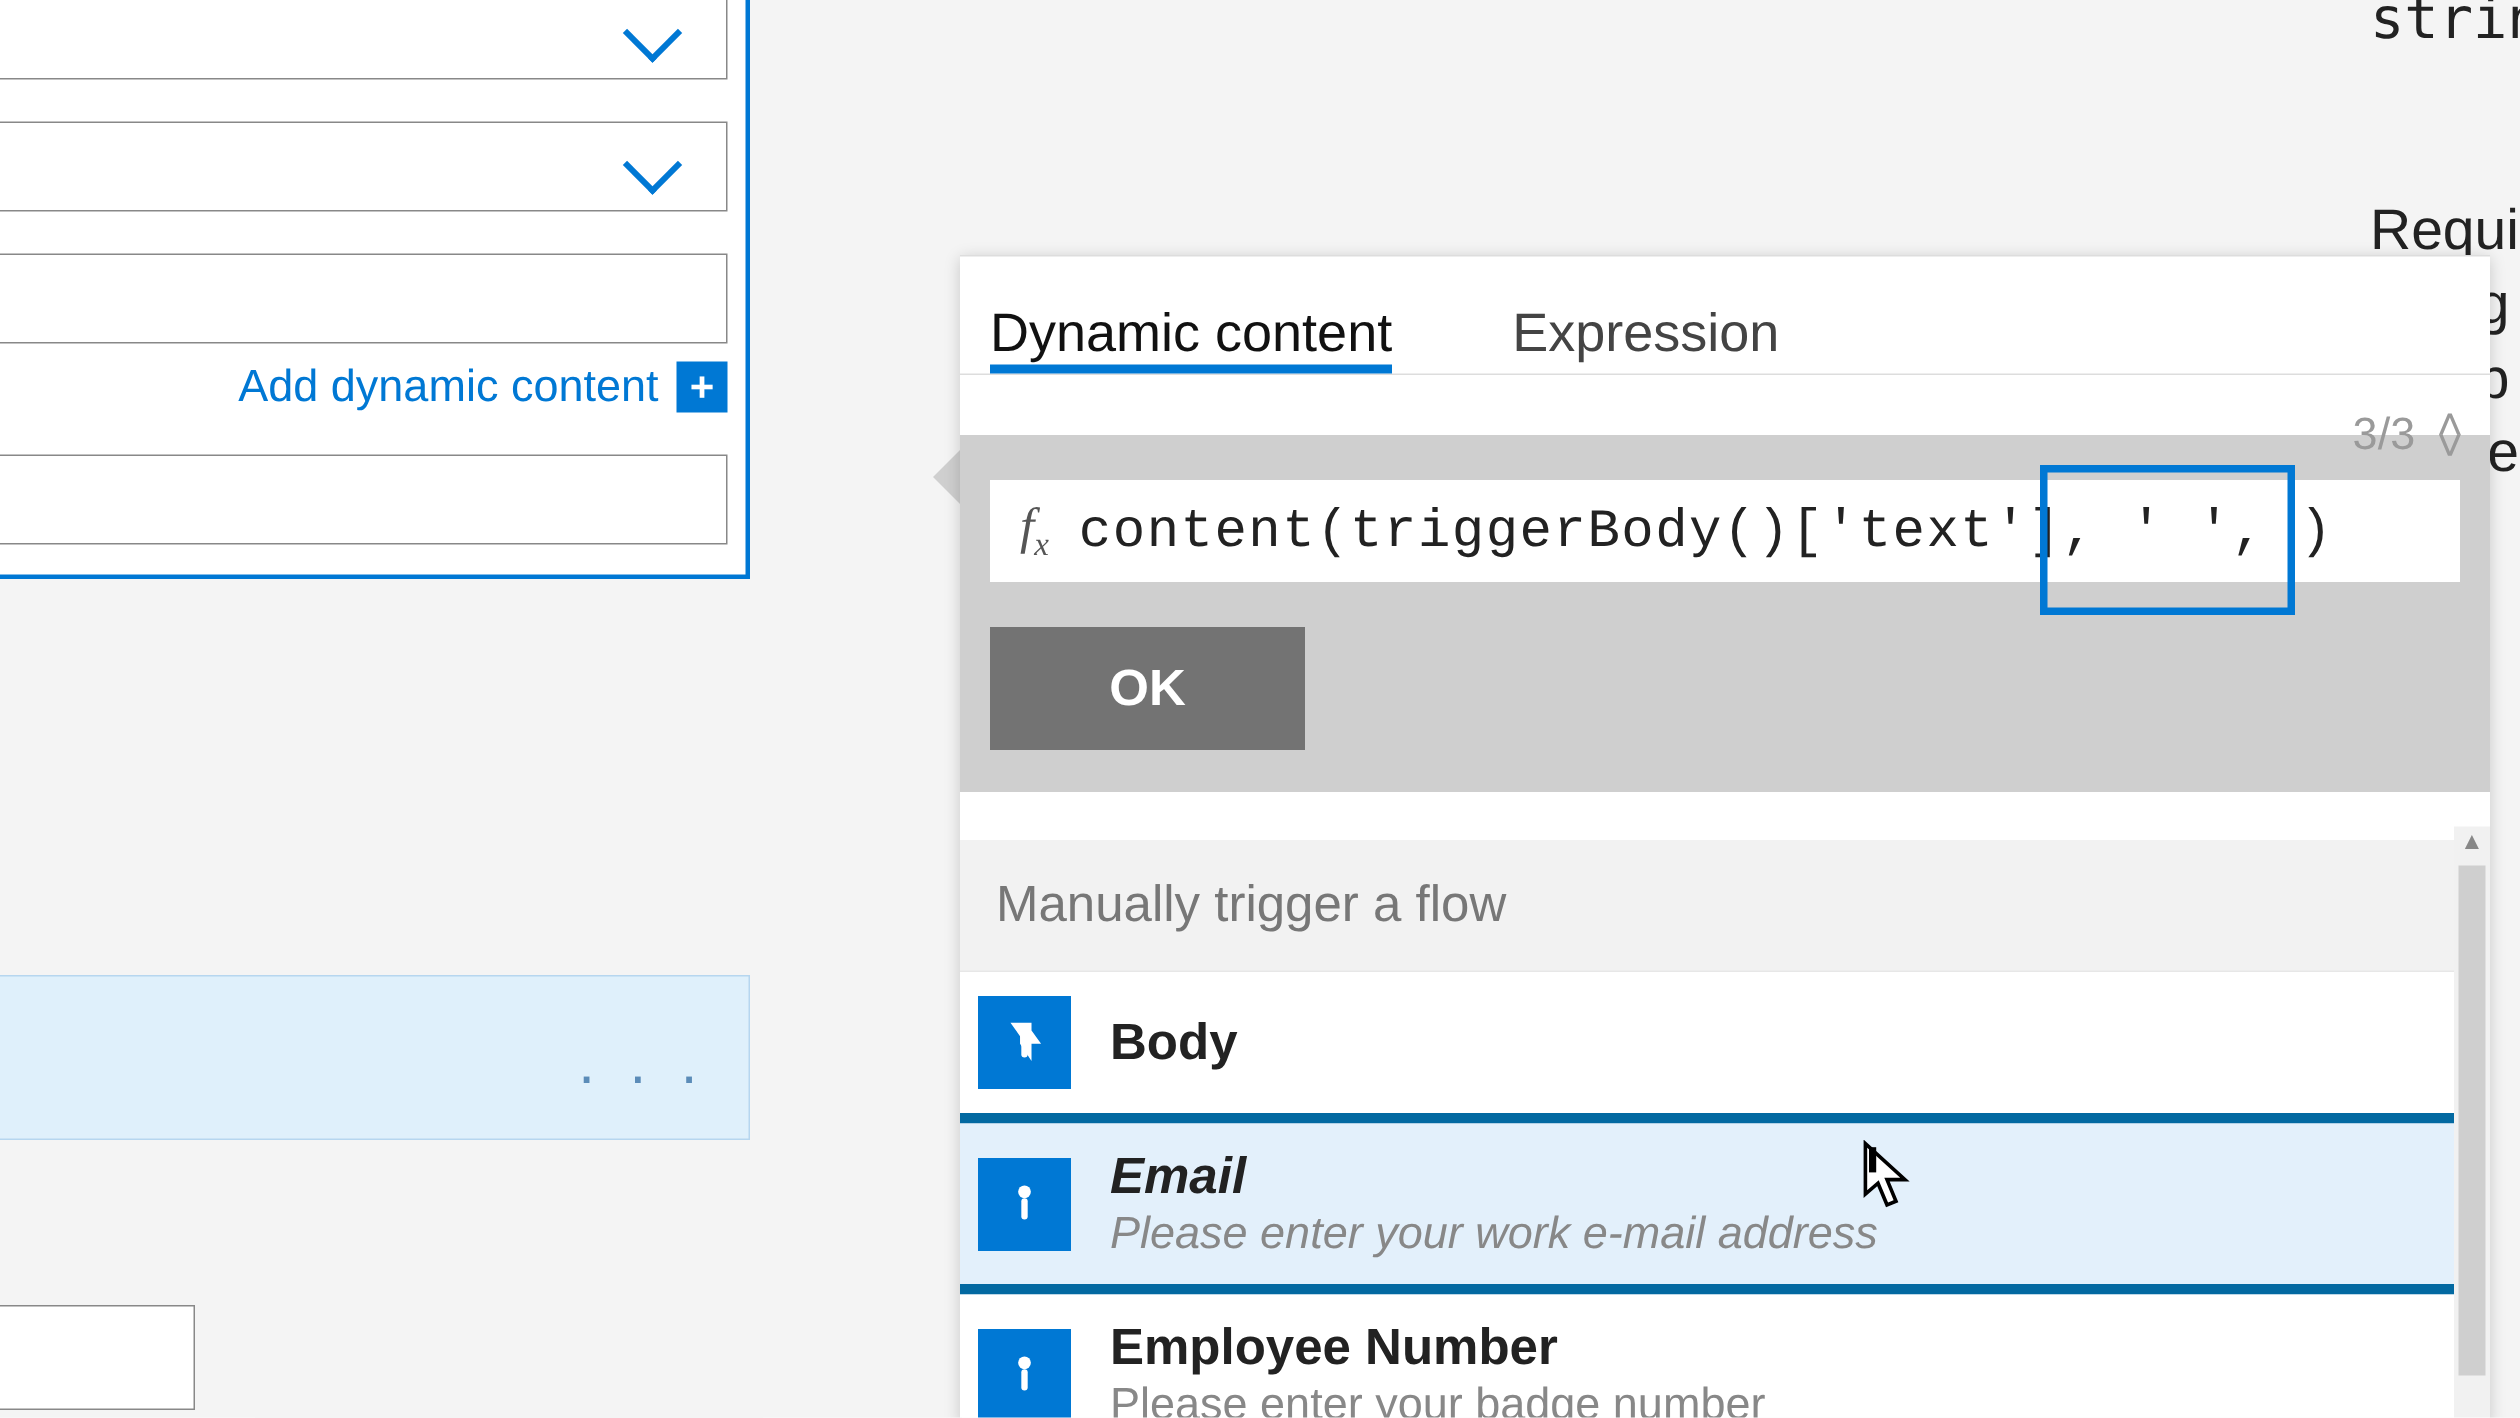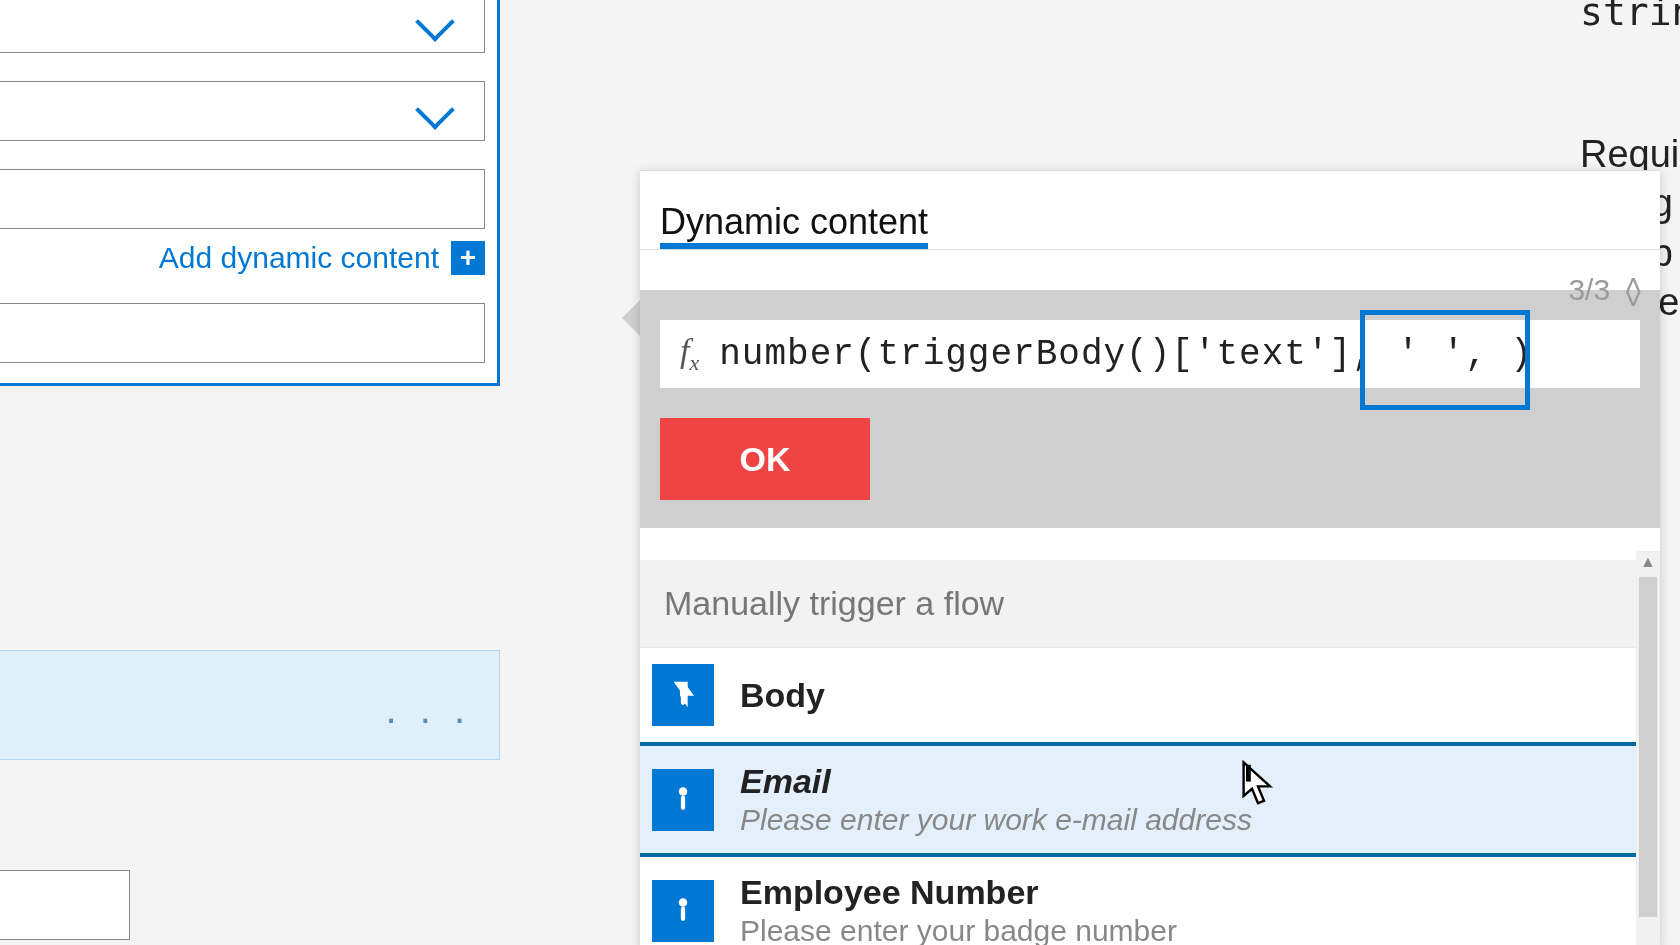--- a/index.html
+++ b/index.html
@@ -86,28 +86,28 @@
   }
   .fx { font-size:34px; font-style:italic; color:#555; padding:0 20px; font-family:"Times New Roman",serif;}
   .fx sub{font-size:22px;}
   .expr-text { font-family:Consolas,"Courier New",monospace; font-size:36px; color:#222; letter-spacing:1px; white-space:pre;}
   .cursor-mark {
     position:absolute; right:110px; top:-10px; width:170px; height:100px; border:5px solid #0078d4;
     pointer-events:none;
   }
   .ok-row { background:#cfcfcf; padding:0 20px 28px 20px;}
   .ok-btn {
-    background:#ef4444; color:#fff; font-size:34px; font-weight:600; border:none; width:210px; height:82px; cursor:pointer;
+    background:#737373; color:#fff; font-size:34px; font-weight:600; border:none; width:210px; height:82px; cursor:pointer;
   }
   .section-header {
     font-size:34px; color:#777; padding:24px 24px; background:#f2f2f2; border-bottom:1px solid #e7e7e7;margin-top:32px;
   }
   .dyn-list { overflow:hidden; }
   .dyn-item {
-    display:flex; align-items:center; gap:26px; padding:16px 12px; border-bottom:4px solid #0369a1; background:#fff;
+    display:flex; align-items:center; gap:26px; padding:16px 12px; border-bottom:7px solid #0369a1; background:#fff;
     cursor:pointer;
   }
   .dyn-item.hover { background:#e3f0fb;font-style:italic; }
   .dyn-icon {
     width:62px;height:62px;background:#0078d4;display:flex;align-items:center;justify-content:center;flex-shrink:0;
   }
   .dyn-icon svg{width:34px;height:34px;fill:#fff;}
   .dyn-text .title{font-size:34px;color:#222;font-weight:600;}
   .dyn-text .desc{font-size:30px;color:#888;margin-top:2px;}
   .scrollbar {
@@ -146,33 +146,34 @@
   <div>string</div>
   <div>comb</div>
   <div>single</div>
 </div>
 
 <div class="dyn-pointer"></div>
 
 <div class="dyn-panel">
   <div class="tabs">
     <div class="tab active">Dynamic content</div>
+    <div class="tab">Expression</div>
     <div class="tabcount">
       <span>3/3</span>
       <span class="arrows">
           <span>˄</span>
           <span>˅</span>
         </span>
     </div>
   </div>
 
   <div class="expr-bar">
     <div class="expr-input">
       <span class="fx">f<sub>x</sub></span>
-      <span class="expr-text">number(triggerBody()['text'], ' ', )</span>
+      <span class="expr-text">content(triggerBody()['text'], ' ', )</span>
       <div class="cursor-mark"></div>
     </div>
   </div>
   <div class="ok-row">
     <button class="ok-btn">OK</button>
   </div>
 
   <div class="section-header">Manually trigger a flow</div>
 
   <div class="dyn-list">

